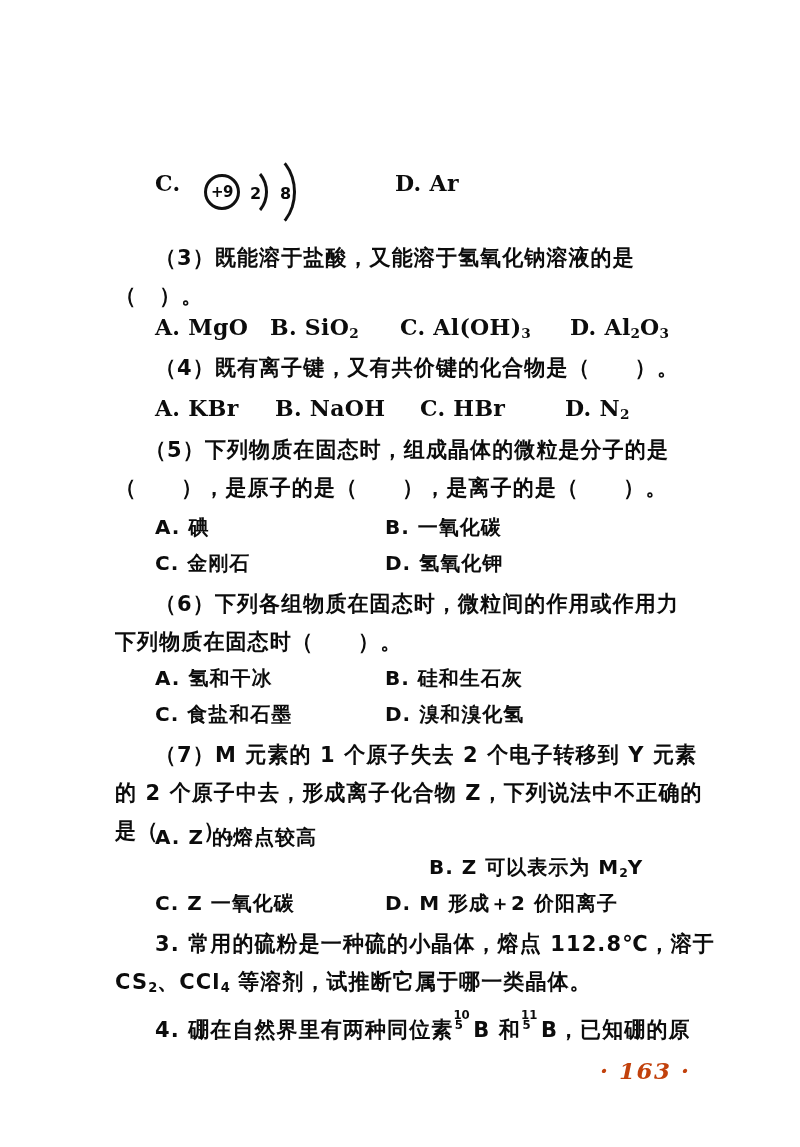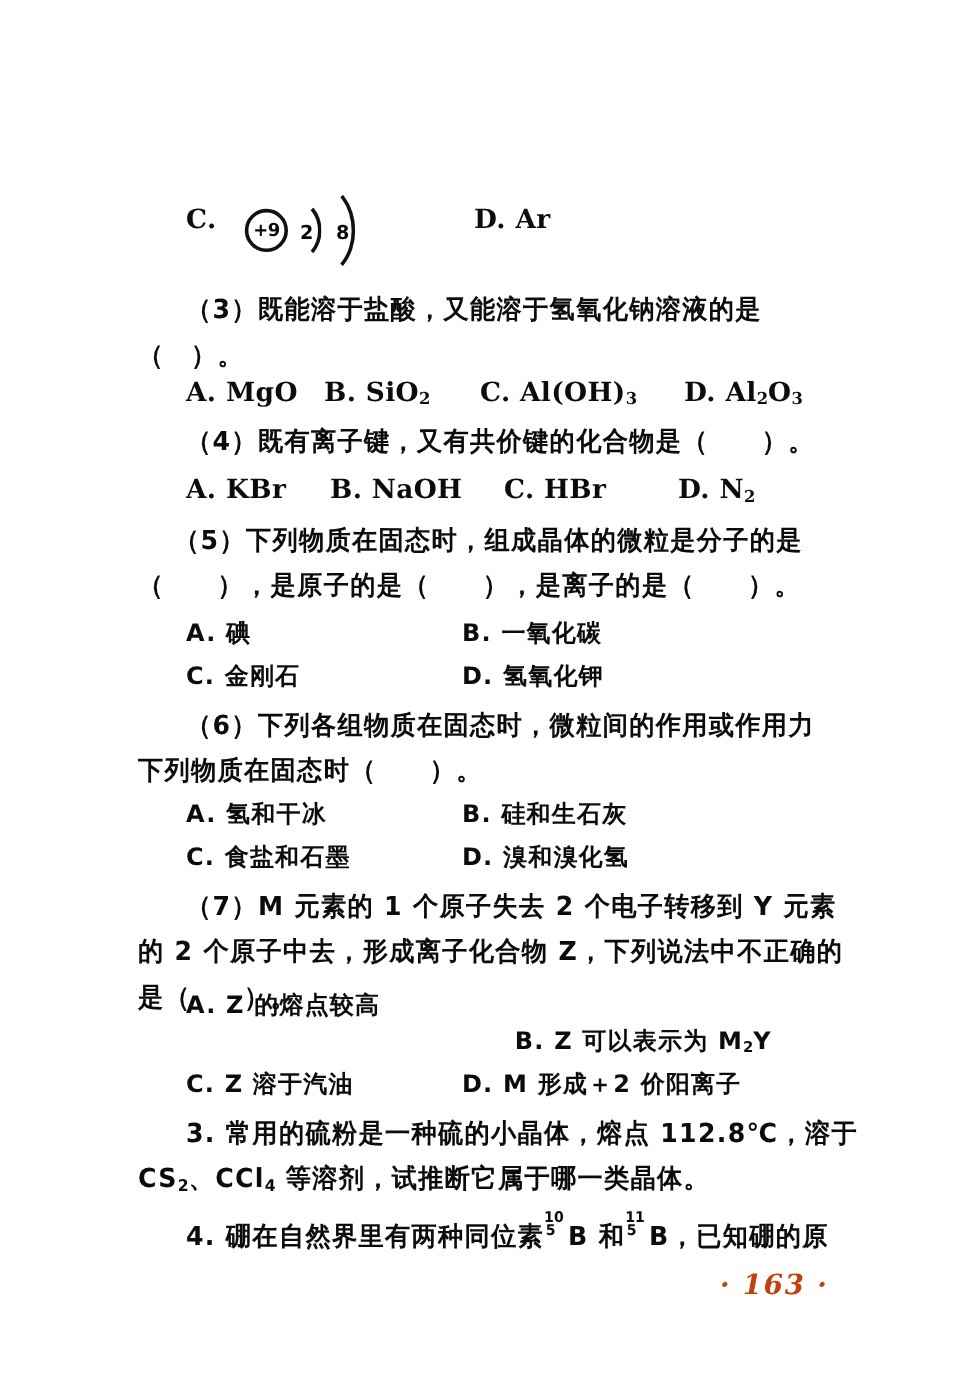--- a/index.html
+++ b/index.html
@@ -251,21 +251,21 @@
     <div class="line opt" style="left:155px; top:827px;">
       <span>A.</span>
       <span>Z 的熔点较高</span>
     </div>
     <div class="line opt" style="left:385px; top:857px;margin-left:44px;">
       <span>B.</span>
       <span>Z 可以表示为 M<sub>2</sub>Y</span>
     </div>
     <div class="line opt" style="left:155px; top:893px;">
       <span>C.</span>
-      <span>Z 溶于汽油</span>
+      <span>Z 一氧化碳</span>
     </div>
     <div class="line opt" style="left:385px; top:893px;">
       <span>D.</span>
       <span>M 形成＋2 价阳离子</span>
     </div>
 
     <div class="line cn" style="left:155px; top:934px;">3. 常用的硫粉是一种硫的小晶体，熔点 112.8℃，溶于</div>
     <div class="line cn" style="left:115px; top:972px;">CS<sub>2</sub>、CCl<sub>4</sub> 等溶剂，试推断它属于哪一类晶体。</div>
 
     <div class="line cn" style="left:155px; top:1016px;">4. 硼在自然界里有两种同位素<span class="iso"><span class="mass">10</span><span class="num">5</span></span>B 和<span class="iso"><span class="mass">11</span><span class="num">5</span></span>B，已知硼的原</div>

